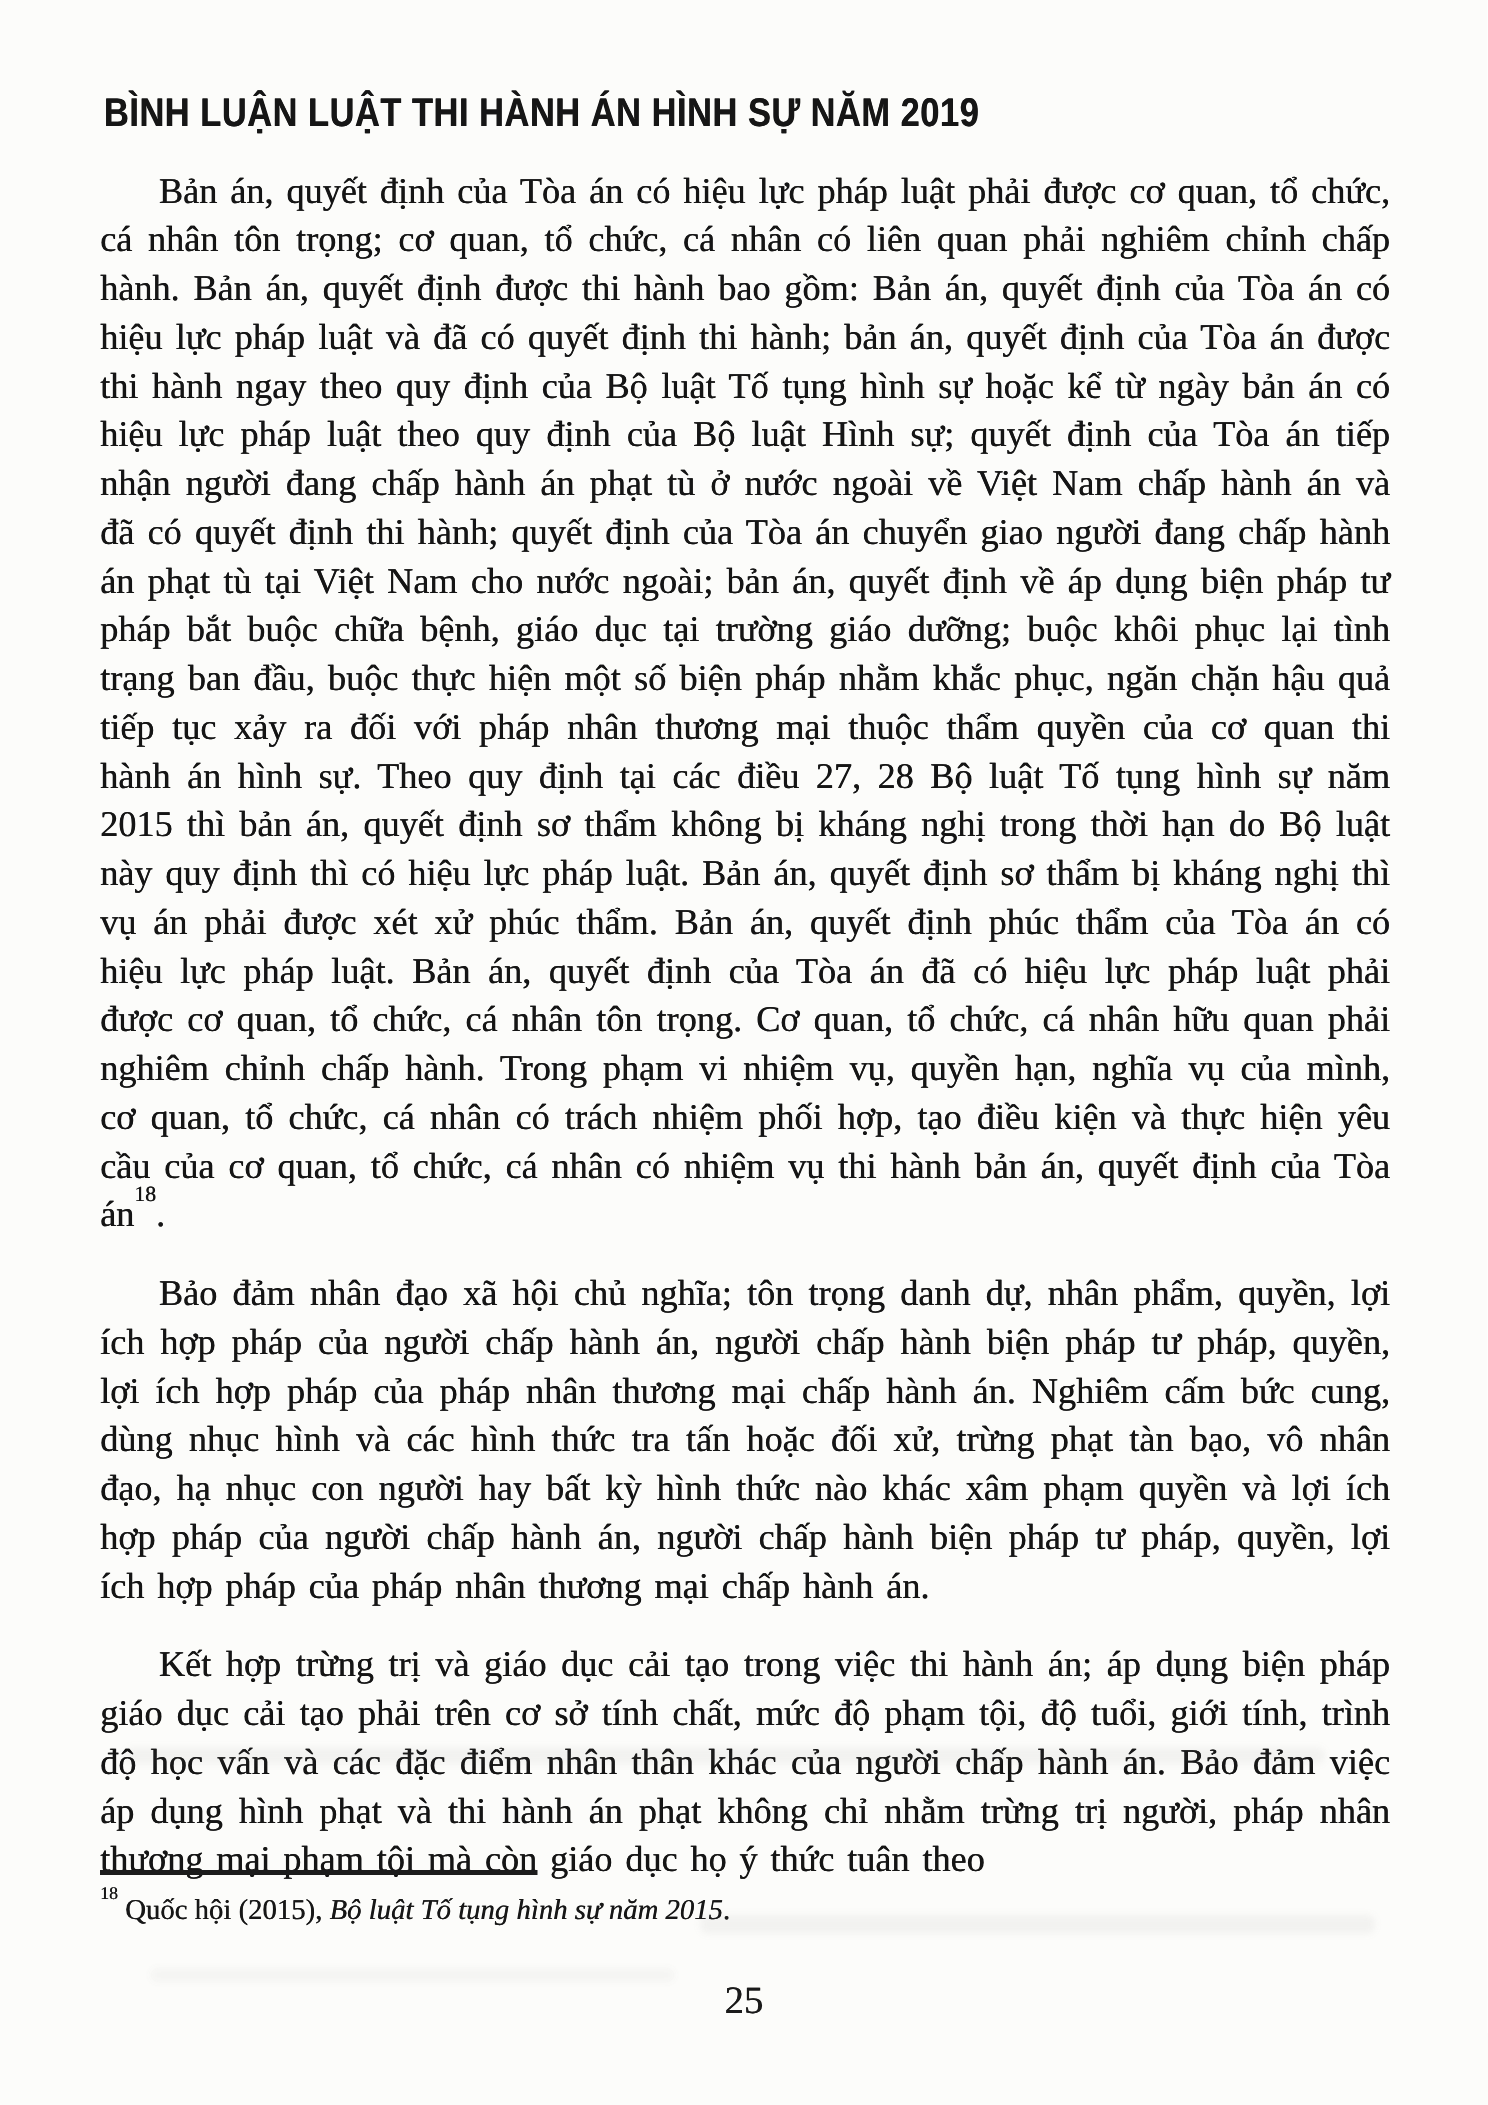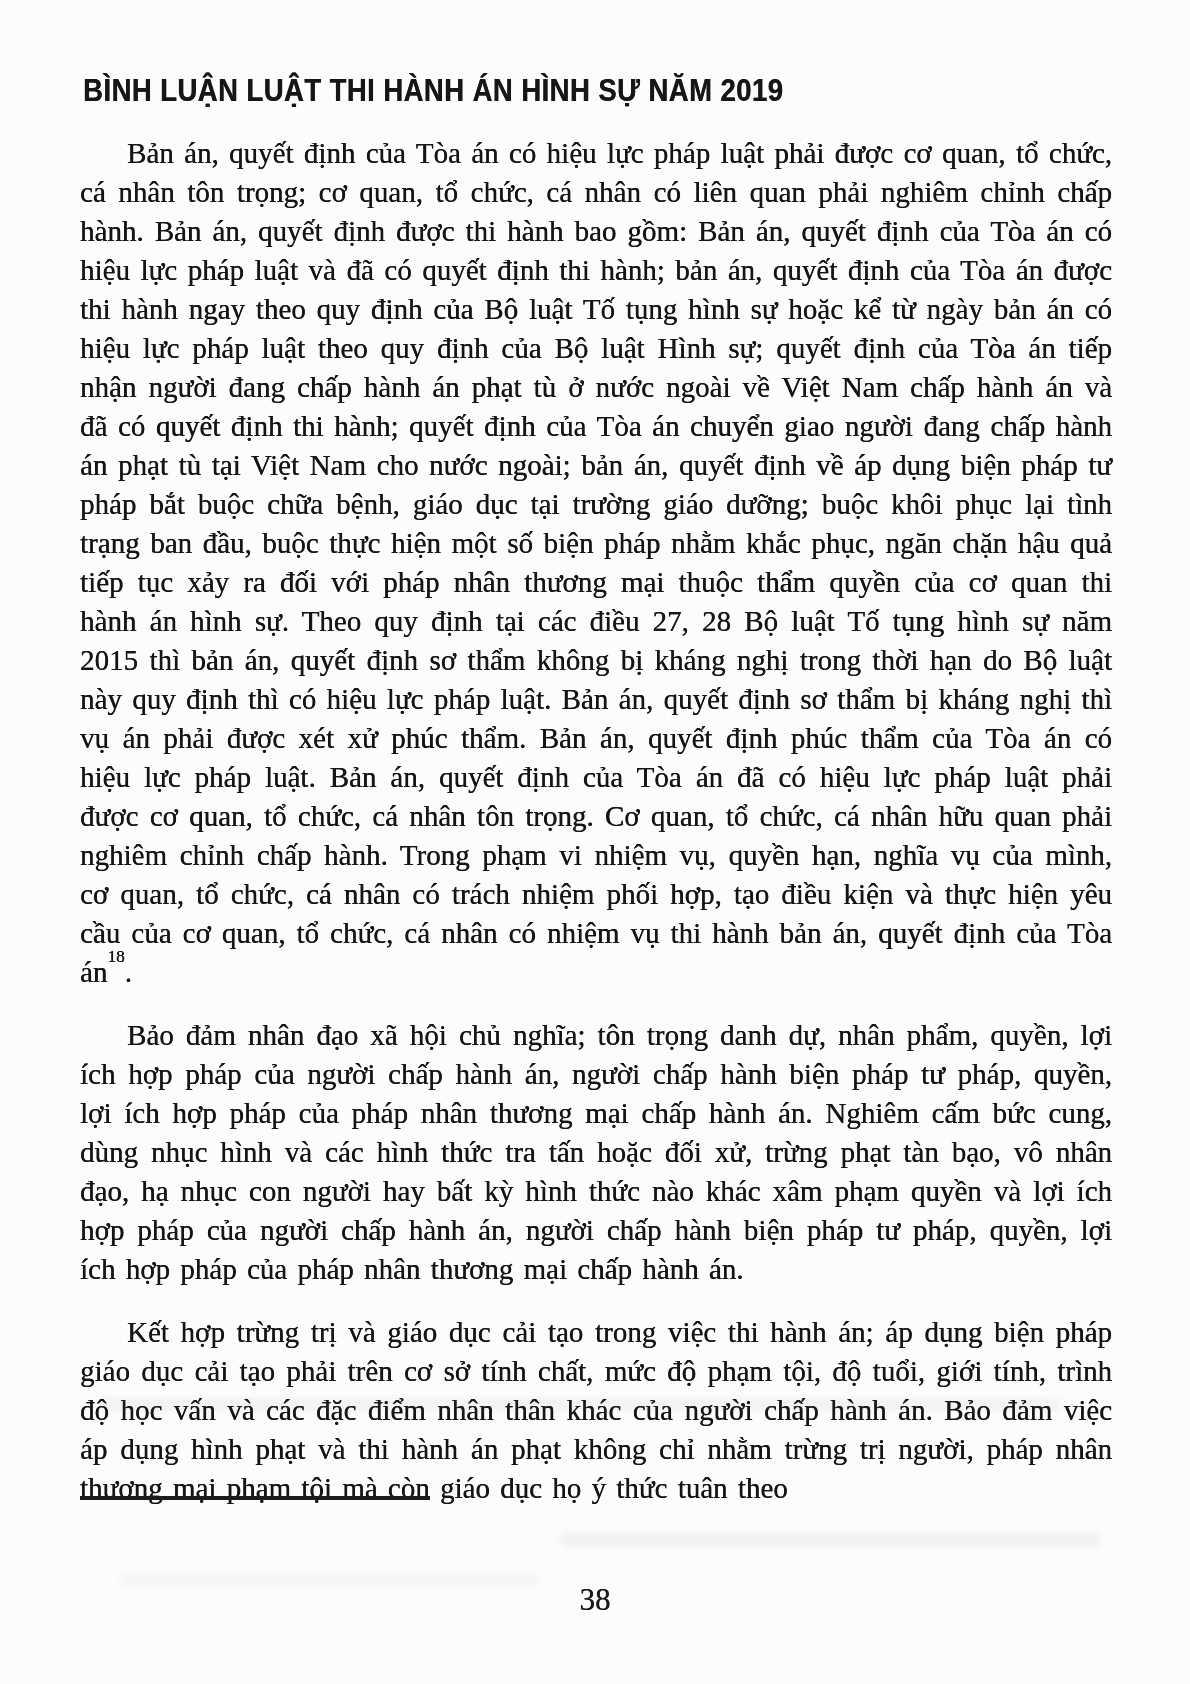--- a/index.html
+++ b/index.html
@@ -120,21 +120,22 @@
   </div>
 
   <div class="content">
     <p><span>Bản án, quyết định của Tòa án có hiệu lực pháp luật phải được cơ quan, tổ chức, cá nhân tôn trọng; cơ quan, tổ chức, cá nhân có liên quan phải nghiêm chỉnh chấp hành. Bản án, quyết định được thi hành bao gồm: Bản án, quyết định của Tòa án có hiệu lực pháp luật và đã có quyết định thi hành; bản án, quyết định của Tòa án được thi hành ngay theo quy định của Bộ luật Tố tụng hình sự hoặc kể từ ngày bản án có hiệu lực pháp luật theo quy định của Bộ luật Hình sự; quyết định của Tòa án tiếp nhận người đang chấp hành án phạt tù ở nước ngoài về Việt Nam chấp hành án và đã có quyết định thi hành; quyết định của Tòa án chuyển giao người đang chấp hành án phạt tù tại Việt Nam cho nước ngoài; bản án, quyết định về áp dụng biện pháp tư pháp bắt buộc chữa bệnh, giáo dục tại trường giáo dưỡng; buộc khôi phục lại tình trạng ban đầu, buộc thực hiện một số biện pháp nhằm khắc phục, ngăn chặn hậu quả tiếp tục xảy ra đối với pháp nhân thương mại thuộc thẩm quyền của cơ quan thi hành án hình sự. Theo quy định tại các điều 27, 28 Bộ luật Tố tụng hình sự năm 2015 thì bản án, quyết định sơ thẩm không bị kháng nghị trong thời hạn do Bộ luật này quy định thì có hiệu lực pháp luật. Bản án, quyết định sơ thẩm bị kháng nghị thì vụ án phải được xét xử phúc thẩm. Bản án, quyết định phúc thẩm của Tòa án có hiệu lực pháp luật. Bản án, quyết định của Tòa án đã có hiệu lực pháp luật phải được cơ quan, tổ chức, cá nhân tôn trọng. Cơ quan, tổ chức, cá nhân hữu quan phải nghiêm chỉnh chấp hành. Trong phạm vi nhiệm vụ, quyền hạn, nghĩa vụ của mình, cơ quan, tổ chức, cá nhân có trách nhiệm phối hợp, tạo điều kiện và thực hiện yêu cầu của cơ quan, tổ chức, cá nhân có nhiệm vụ thi hành bản án, quyết định của Tòa án</span><sup class="fn-ref">18</sup><span>.</span></p>
     <p><span>Bảo đảm nhân đạo xã hội chủ nghĩa; tôn trọng danh dự, nhân phẩm, quyền, lợi ích hợp pháp của người chấp hành án, người chấp hành biện pháp tư pháp, quyền, lợi ích hợp pháp của pháp nhân thương mại chấp hành án. Nghiêm cấm bức cung, dùng nhục hình và các hình thức tra tấn hoặc đối xử, trừng phạt tàn bạo, vô nhân đạo, hạ nhục con người hay bất kỳ hình thức nào khác xâm phạm quyền và lợi ích hợp pháp của người chấp hành án, người chấp hành biện pháp tư pháp, quyền, lợi ích hợp pháp của pháp nhân thương mại chấp hành án.</span></p>
     <p><span>Kết hợp trừng trị và giáo dục cải tạo trong việc thi hành án; áp dụng biện pháp giáo dục cải tạo phải trên cơ sở tính chất, mức độ phạm tội, độ tuổi, giới tính, trình độ học vấn và các đặc điểm nhân thân khác của người chấp hành án. Bảo đảm việc áp dụng hình phạt và thi hành án phạt không chỉ nhằm trừng trị người, pháp nhân thương mại phạm tội mà còn giáo dục họ ý thức tuân theo</span></p>
   </div>
 
   <div class="footnote-area">
     <div class="footnote-rule"></div>
+    <div class="footnote"><sup class="fn-marker">18</sup> <span>Quốc hội (2015), </span><em>Bộ luật Tố tụng hình sự năm 2015</em><span>.</span></div>
   </div>
 
-  <div class="page-number">38</div>
+  <div class="page-number">25</div>
 
   <div class="ghost ghost-1"></div>
   <div class="ghost ghost-2"></div>
   <div class="ghost ghost-3"></div>
 
 </div>
 
 </body></html>

